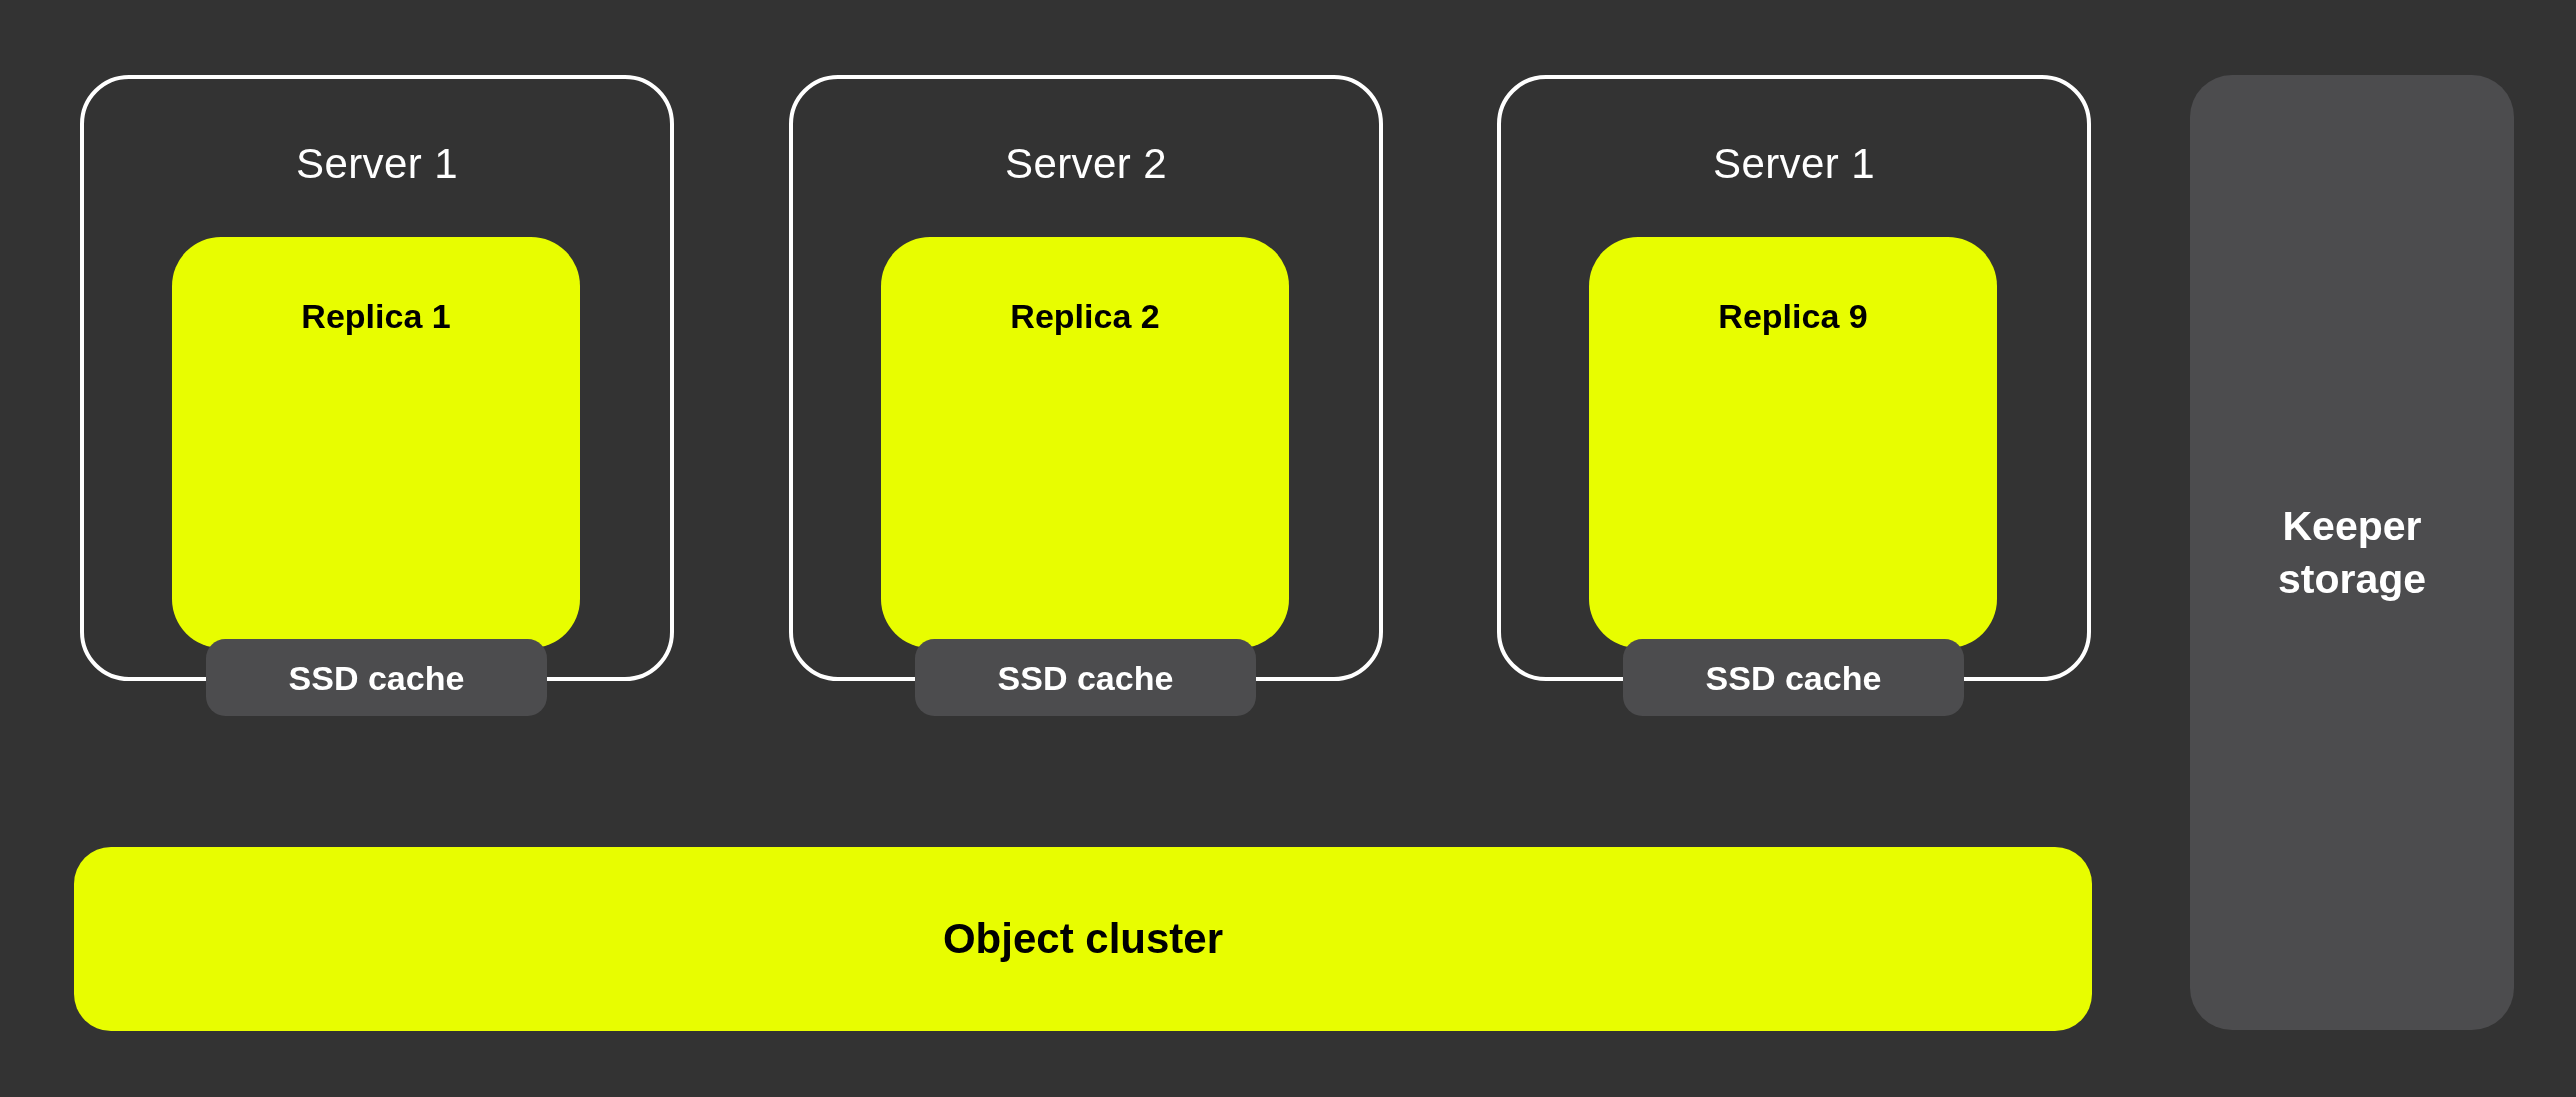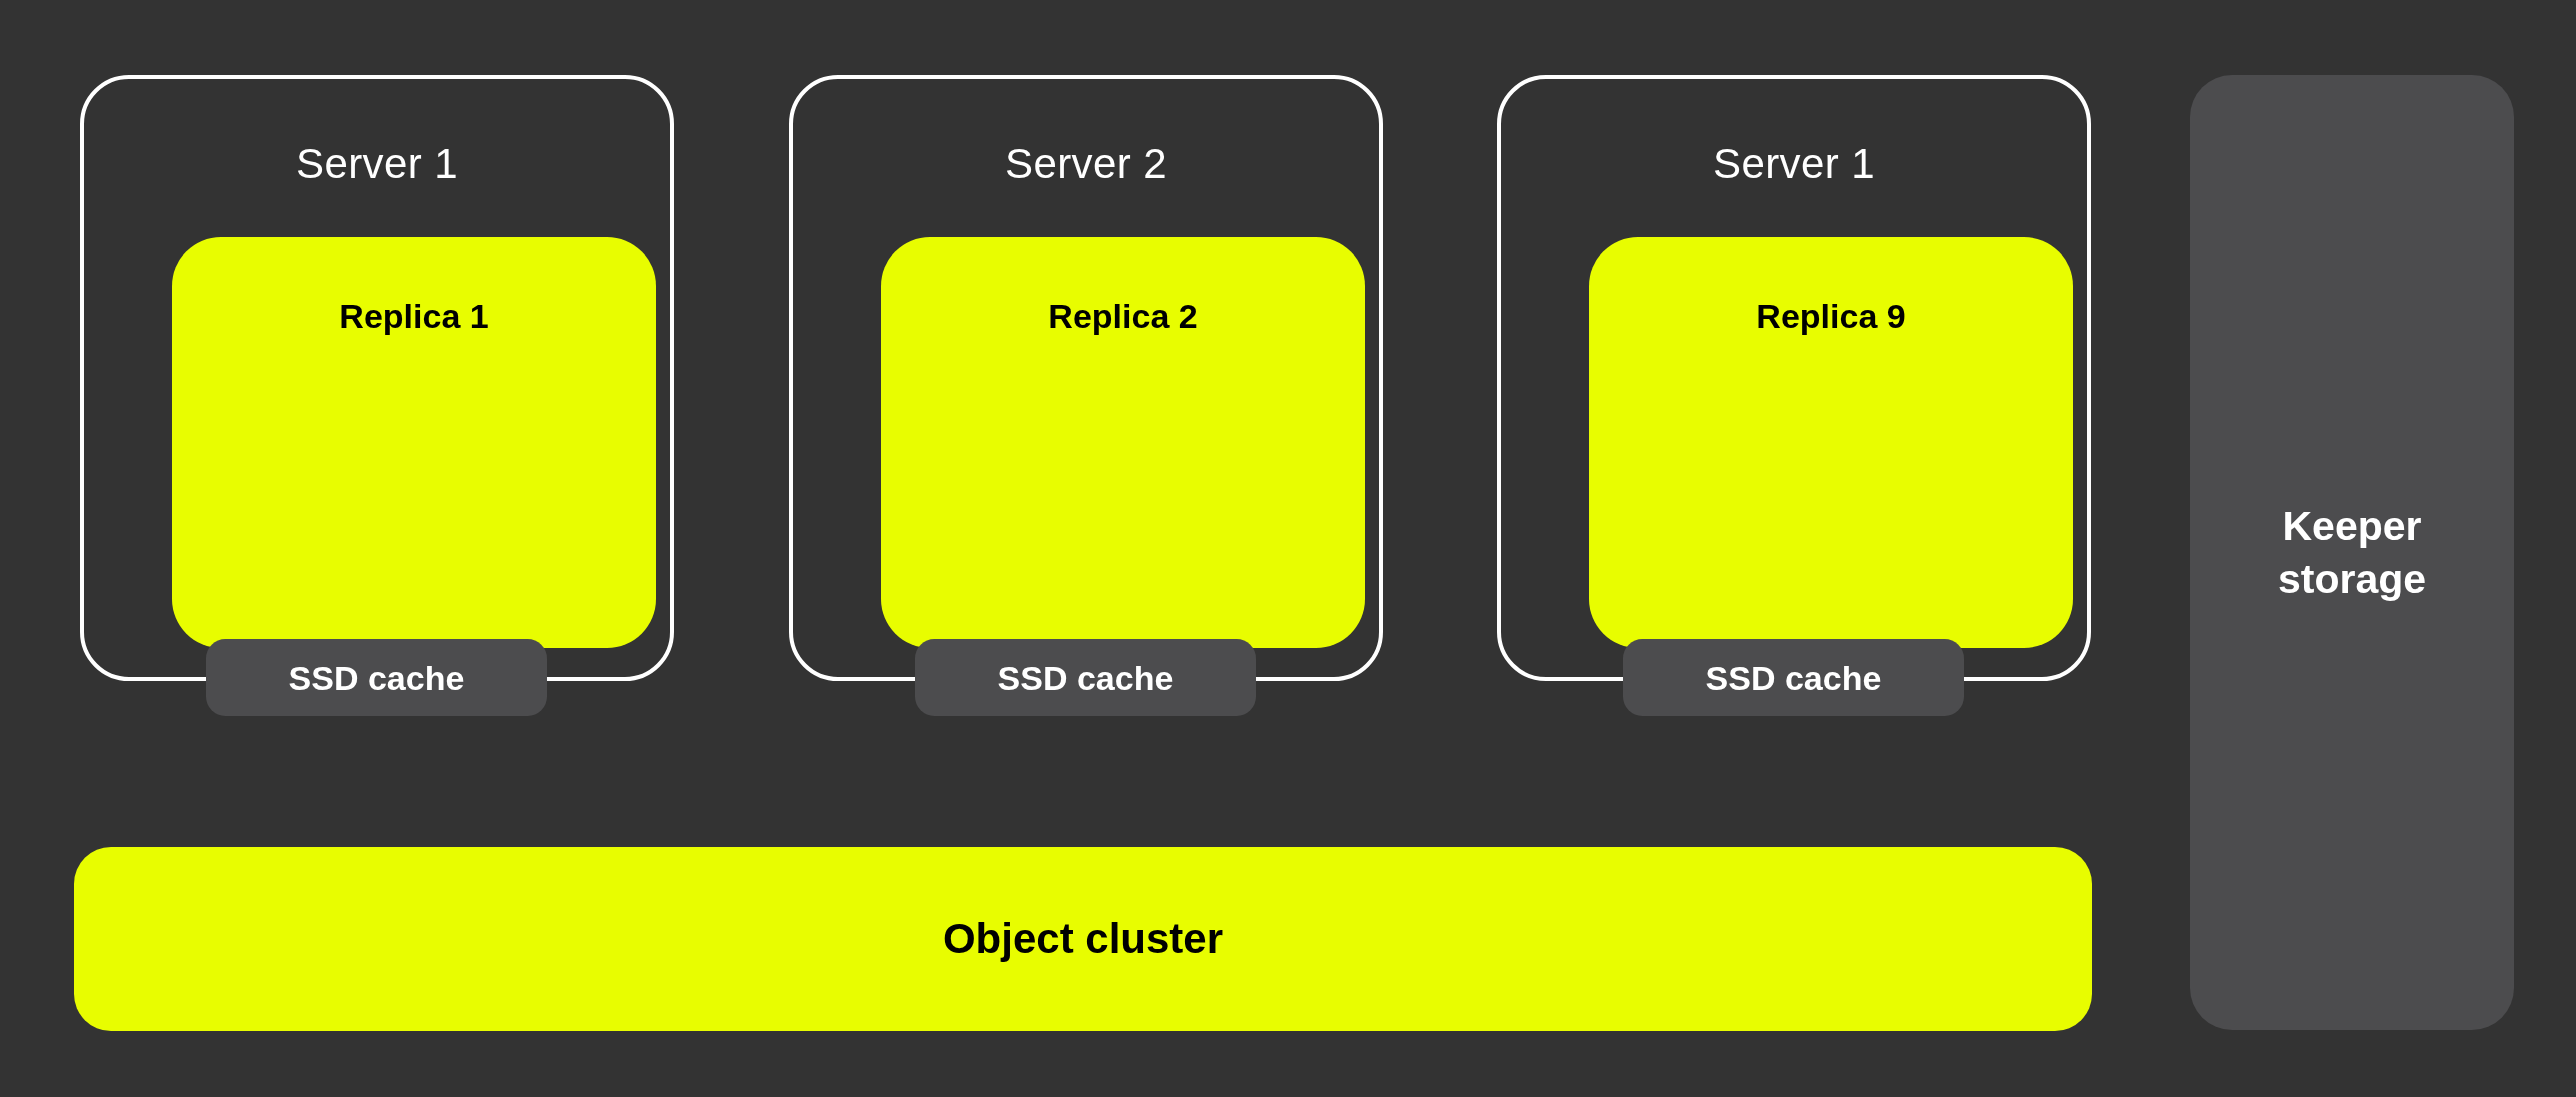--- a/index.html
+++ b/index.html
@@ -47,21 +47,21 @@
     font-size: 42px;
     font-weight: 500;
     line-height: 1;
     letter-spacing: 0.4px;
   }
 
   .replica-box {
     position: absolute;
     left: 88px;
     top: 158px;
-    width: 484px;
+    width: 408px;
     height: 411px;
     background: var(--accent-yellow);
     border-radius: 49px;
   }
   .replica-label {
     position: absolute;
     top: 62px;
     left: 0;
     right: 0;
     text-align: center;

